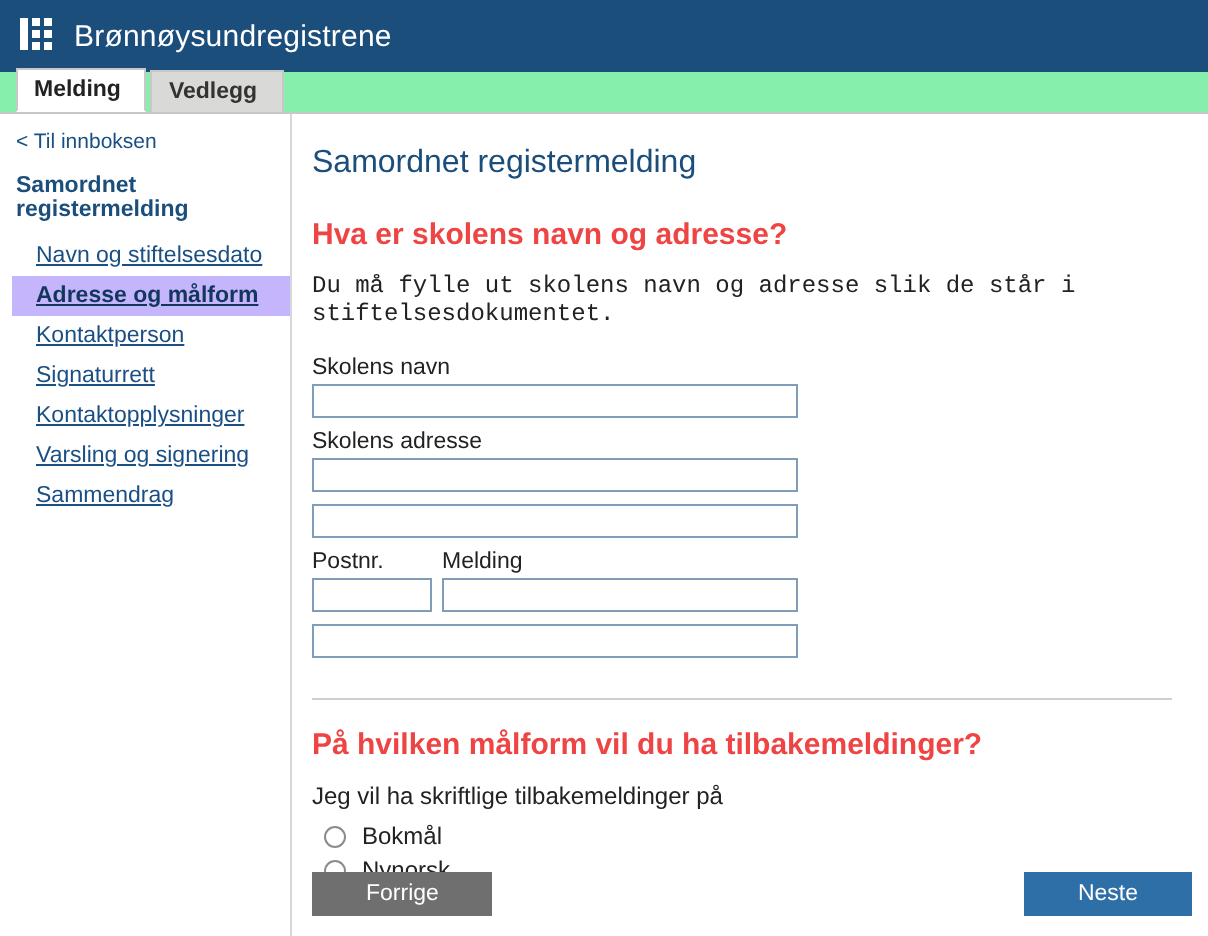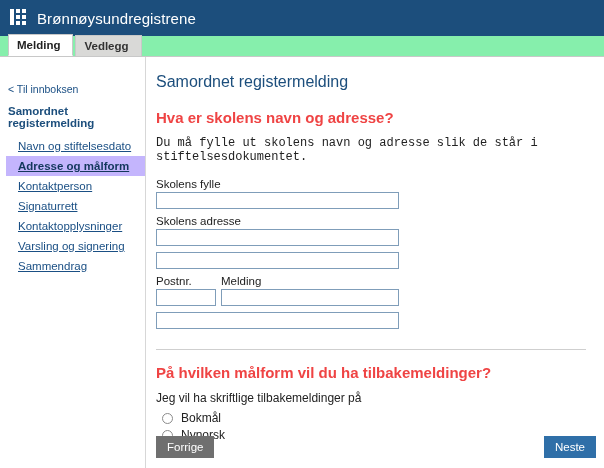--- a/index.html
+++ b/index.html
@@ -70,21 +70,21 @@
   
   .sidebar {
     width: 146px;
     background: #ffffff;
     padding: 6px 0 0 6px;
     border-right: 1px solid #d7d7d7;
   }
   .back-link {
     font-size: 10.5px;
     color: #1a4f84;
-    margin: 20px 0 10px 2px;
+    margin: 2px 0 10px 2px;
     cursor: pointer;
   }
   .sidebar-title {
     font-size: 11.5px;
     font-weight: bold;
     color: #1c4e7c;
     margin: 0 0 7px 2px;
   }
   .nav-item {
     font-size: 11.5px;
@@ -154,21 +154,21 @@
   .footer-bar {
     position: absolute;
     left: 0; right: 0; bottom: 0;
     height: 34px;
   }
   .btn {
     font-family: "Liberation Sans", sans-serif;
     font-size: 11.5px;
     color: #ffffff;
     border: none;
-    padding: 4px 11px;
+    padding: 4px 27px;
     cursor: pointer;
     line-height: 14px;
   }
   .btn-prev { background: #6f6f6f; position: absolute; left: 10px; top: 2px; }
   .btn-next { background: #2f6fa8; position: absolute; right: 8px; top: 2px; }
 </style>
 </head>
 <body>
 
 <div id="app">
@@ -205,21 +205,21 @@
       <div class="nav-item">Varsling og signering</div>
       <div class="nav-item">Sammendrag</div>
     </div>
 
     <div class="main">
       <div class="page-title">Samordnet registermelding</div>
       <div class="section-heading">Hva er skolens navn og adresse?</div>
       <div class="intro-text">Du må fylle ut skolens navn og adresse slik de står i stiftelsesdokumentet.</div>
 
       <div class="field">
-        <div class="field-label">Skolens fylle</div>
+        <div class="field-label">Skolens navn</div>
         <input type="text" class="w-full" value="" style="">
       </div>
 
       <div class="field">
         <div class="field-label">Skolens adresse</div>
         <input type="text" class="w-full" value="" style="">
       </div>
 
       <div class="field">
         <input type="text" class="w-full" value="" style="">

